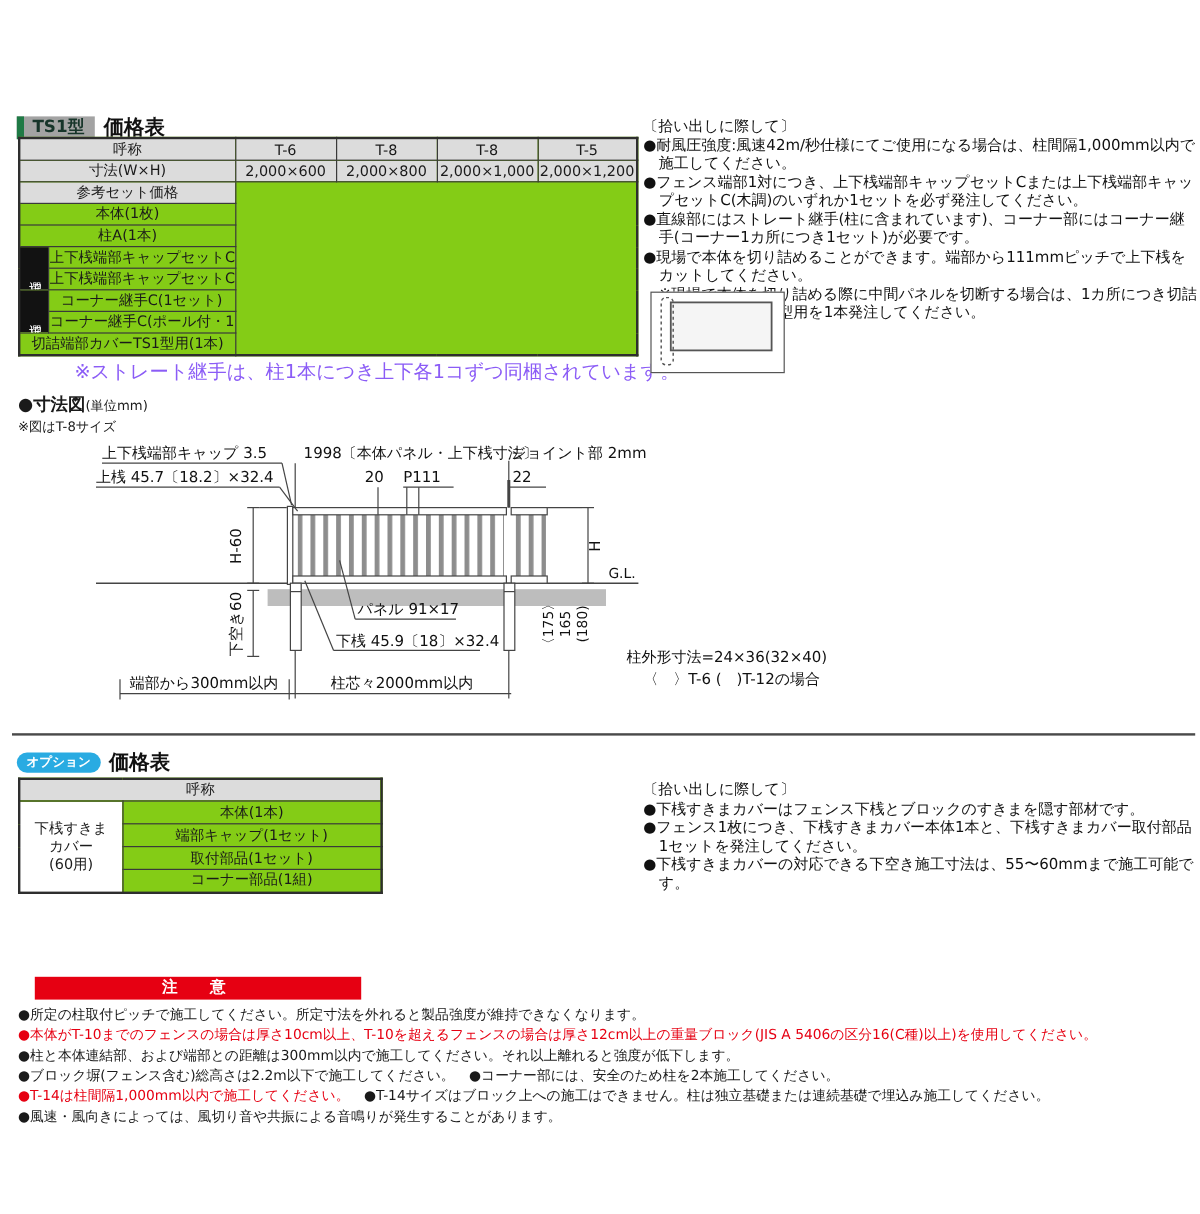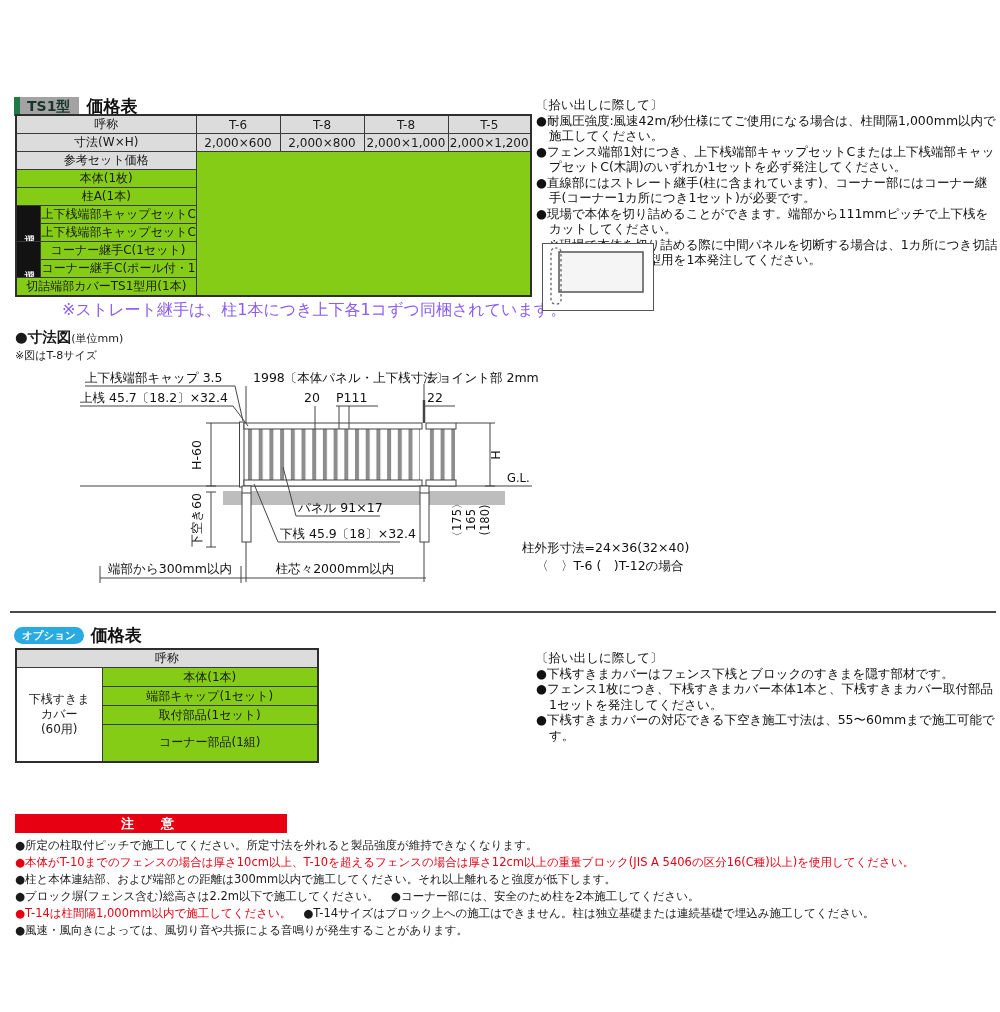--- a/index.html
+++ b/index.html
@@ -261,33 +261,33 @@
       </td>
       <td style="height:19px;">本体(1本)</td>
     </tr>
     <tr>
           <td style="height:19px;">端部キャップ(1セット)</td>
         </tr>
     <tr>
           <td style="height:19px;">取付部品(1セット)</td>
         </tr>
     <tr>
-          <td style="height:37px;">コーナー部品(1組)</td>
+          <td style="height:19px;">コーナー部品(1組)</td>
         </tr>
   </tbody>
     </table>
 
   <div class="abs notes" style="left:536px; top:650px;">
     <div class="nt">〔拾い出しに際して〕</div>
     <div class="note-item">●下桟すきまカバーはフェンス下桟とブロックのすきまを隠す部材です。</div>
     <div class="note-item">●フェンス1枚につき、下桟すきまカバー本体1本と、下桟すきまカバー取付部品1セットを発注してください。</div>
     <div class="note-item">●下桟すきまカバーの対応できる下空き施工寸法は、55〜60mmまで施工可能です。</div>
   </div>
 
-  <div class="abs caution-banner" style="left:15px; top:814px; width:272px; height:19px;">注　意</div>
+  <div class="abs caution-banner" style="left:29px; top:814px; width:272px; height:19px;">注　意</div>
 
   <div class="abs" style="left:15px; top:839px; width:984px;">
     <div class="cl">●所定の柱取付ピッチで施工してください。所定寸法を外れると製品強度が維持できなくなります。</div>
     <div class="cl red">●本体がT-10までのフェンスの場合は厚さ10cm以上、T-10を超えるフェンスの場合は厚さ12cm以上の重量ブロック(JIS A 5406の区分16(C種)以上)を使用してください。</div>
     <div class="cl">●柱と本体連結部、および端部との距離は300mm以内で施工してください。それ以上離れると強度が低下します。</div>
     <div class="cl">
       <span>●ブロック塀(フェンス含む)総高さは2.2m以下で施工してください。</span><span class="gap">●コーナー部には、安全のため柱を2本施工してください。</span>
     </div>
     <div class="cl">
       <span class="red">●T-14は柱間隔1,000mm以内で施工してください。</span><span class="gap">●T-14サイズはブロック上への施工はできません。柱は独立基礎または連続基礎で埋込み施工してください。</span>

